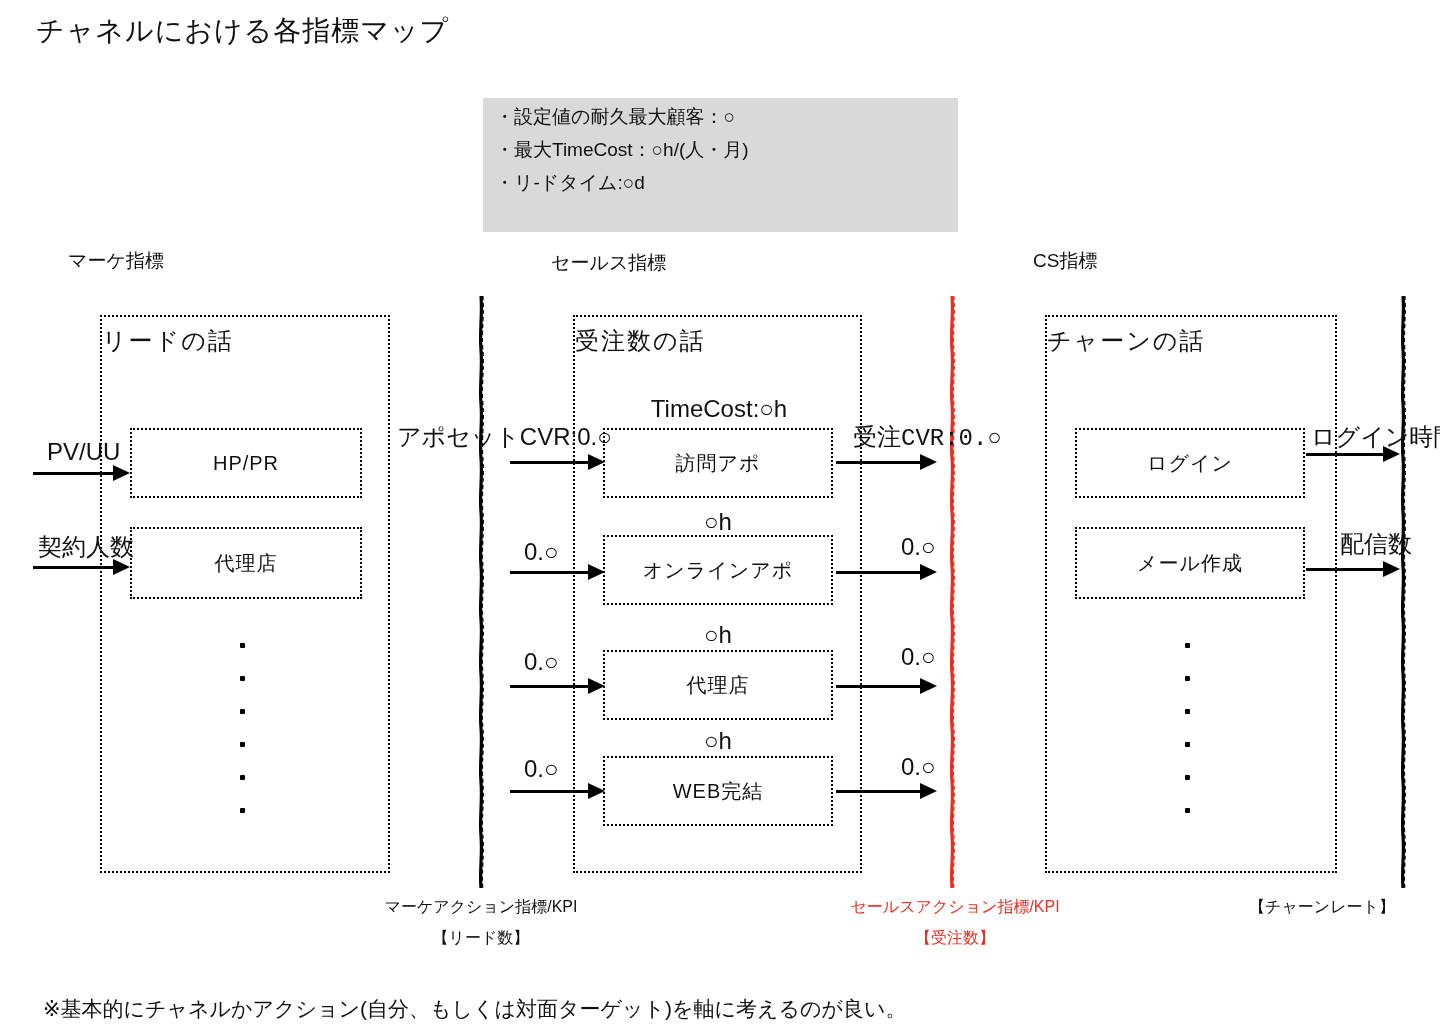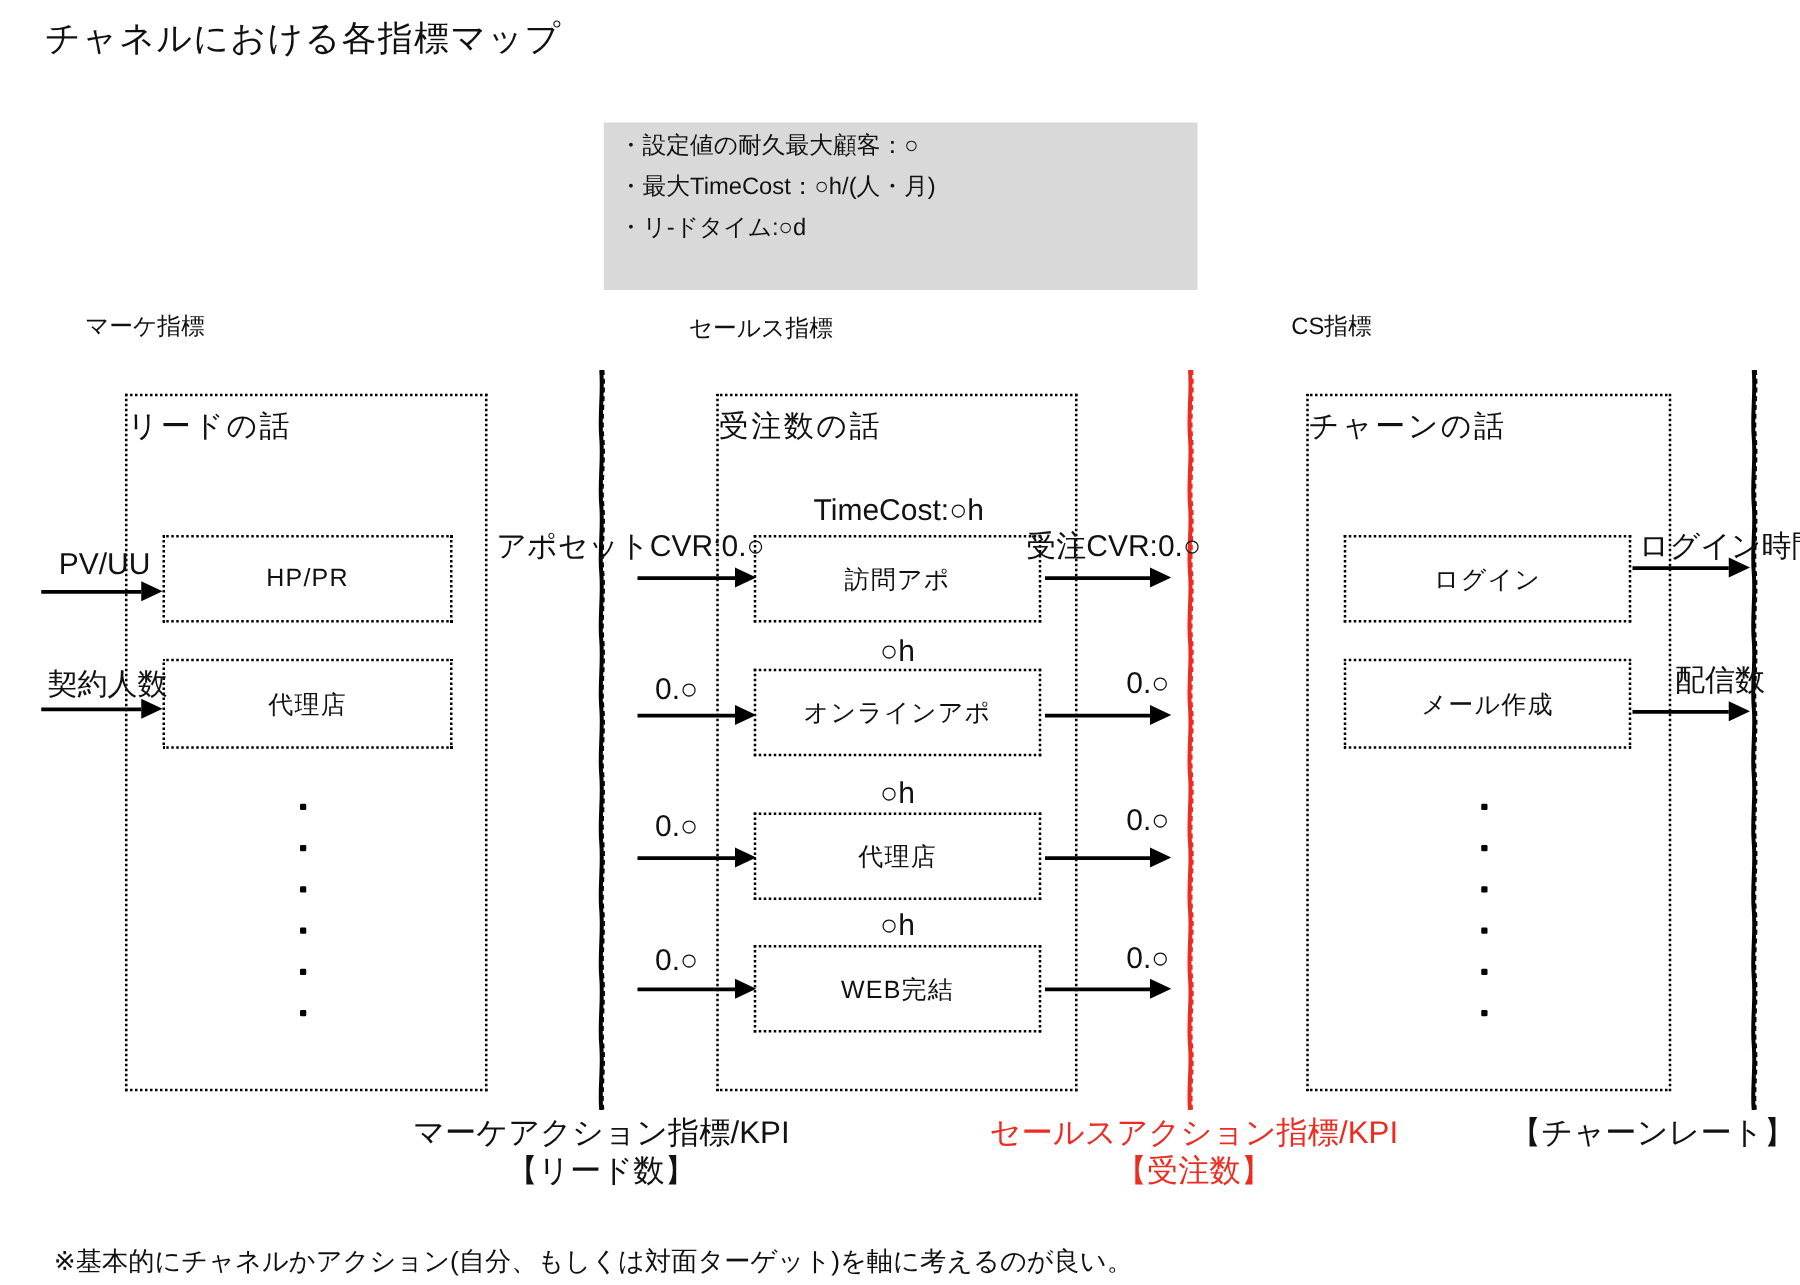--- a/index.html
+++ b/index.html
@@ -38,21 +38,21 @@
   .lbl.center{transform:translateX(-50%);}
   .arrow{height:3px;background:#000;z-index:4;}
   .arrow::after{
     content:'';position:absolute;right:-17px;top:-7px;
     border-left:17px solid #000;
     border-top:8px solid transparent;
     border-bottom:8px solid transparent;
   }
   .dots{display:flex;flex-direction:column;gap:28px;}
   .dots i{width:5px;height:5px;background:#000;border-radius:1px;display:block;}
-  .kpi{transform:translateX(-50%);text-align:center;font-size:25px;line-height:31px;white-space:nowrap;}
+  .kpi{transform:translateX(-50%);text-align:center;font-size:16px;line-height:31px;white-space:nowrap;}
   .kpi.red{color:var(--accent-red);}
   .footnote{left:43px;top:995px;font-size:21px;}
   .vline{width:8px;height:592px;z-index:3;}
 </style>
 </head>
 <body>
 
 <div class="abs page-title">チャネルにおける各指標マップ</div>
 
 <div class="abs cond-box">
@@ -129,21 +129,21 @@
 <div class="abs arrow" style="left:836px;top:790px;width:84px;"></div>
 
 <div class="abs arrow" style="left:1306px;top:453px;width:77px;"></div>
 <div class="abs arrow" style="left:1306px;top:568px;width:77px;"></div>
 
 <div class="abs lbl" style="left:47px;top:438px;">PV/UU</div>
 <div class="abs lbl" style="left:38px;top:531px;">契約人数</div>
 
 <div class="abs lbl" style="left:397px;top:421px;">アポセットCVR:0.○</div>
 <div class="abs lbl center" style="left:719px;top:395px;">TimeCost:○h</div>
-<div class="abs lbl" style="left:821px;top:421px;">受注CVR:0.○</div>
+<div class="abs lbl" style="left:853px;top:421px;font-family:Liberation Mono, monospace;">受注CVR:0.○</div>
 
 <div class="abs lbl center" style="left:718px;top:508px;">○h</div>
 <div class="abs lbl center" style="left:718px;top:621px;">○h</div>
 <div class="abs lbl center" style="left:718px;top:727px;">○h</div>
 
 <div class="abs lbl" style="left:524px;top:538px;">0.○</div>
 <div class="abs lbl" style="left:524px;top:648px;">0.○</div>
 <div class="abs lbl" style="left:524px;top:755px;">0.○</div>
 
 <div class="abs lbl" style="left:901px;top:533px;">0.○</div>

